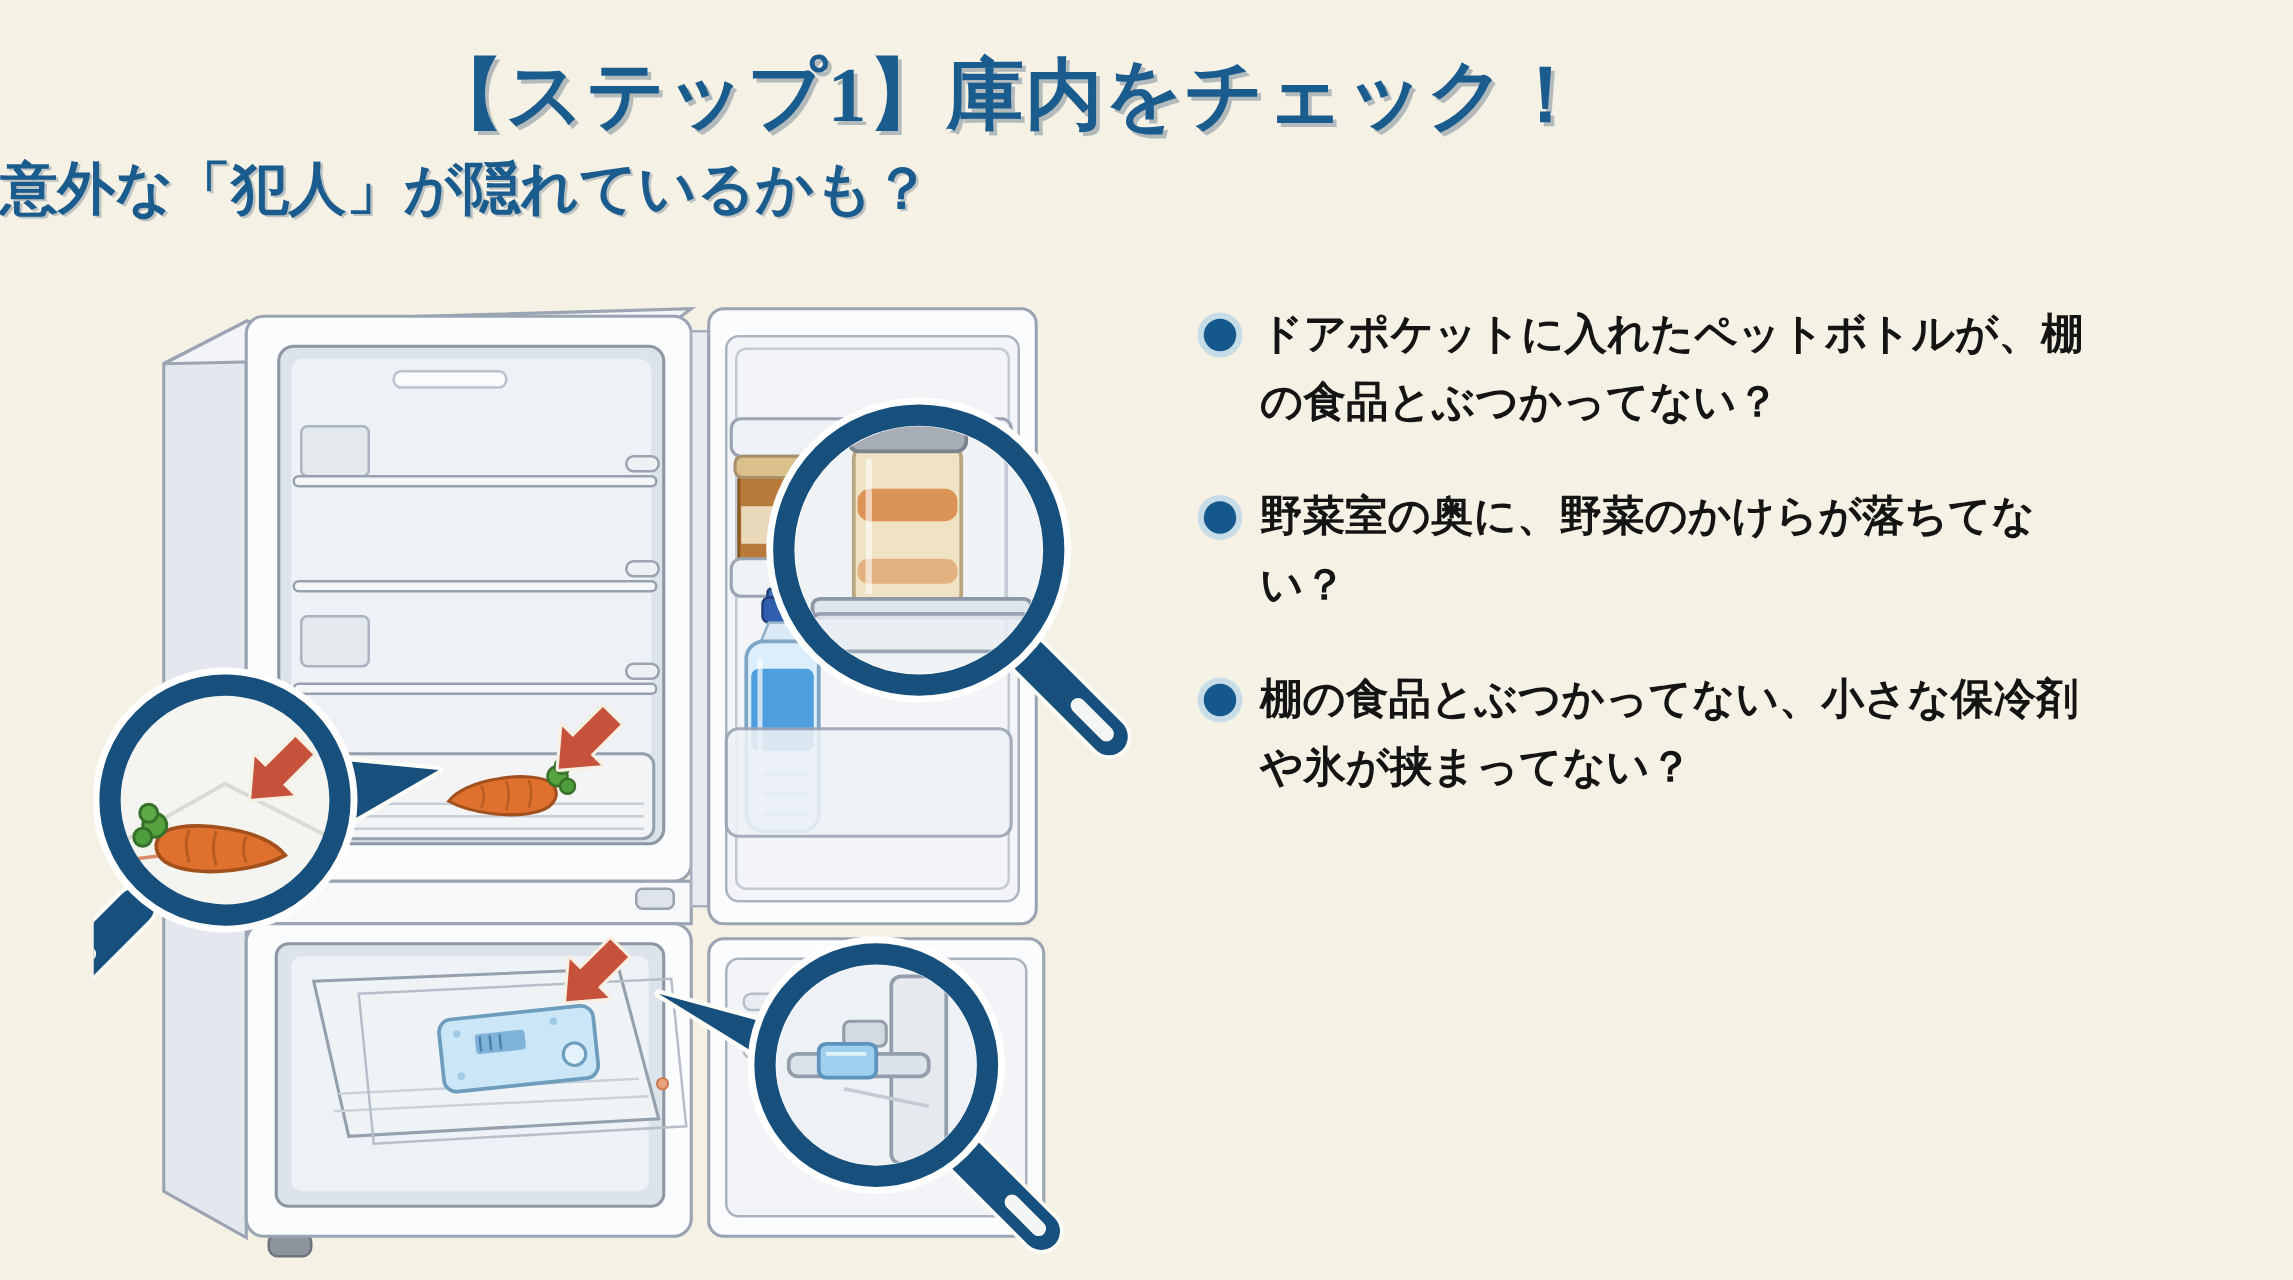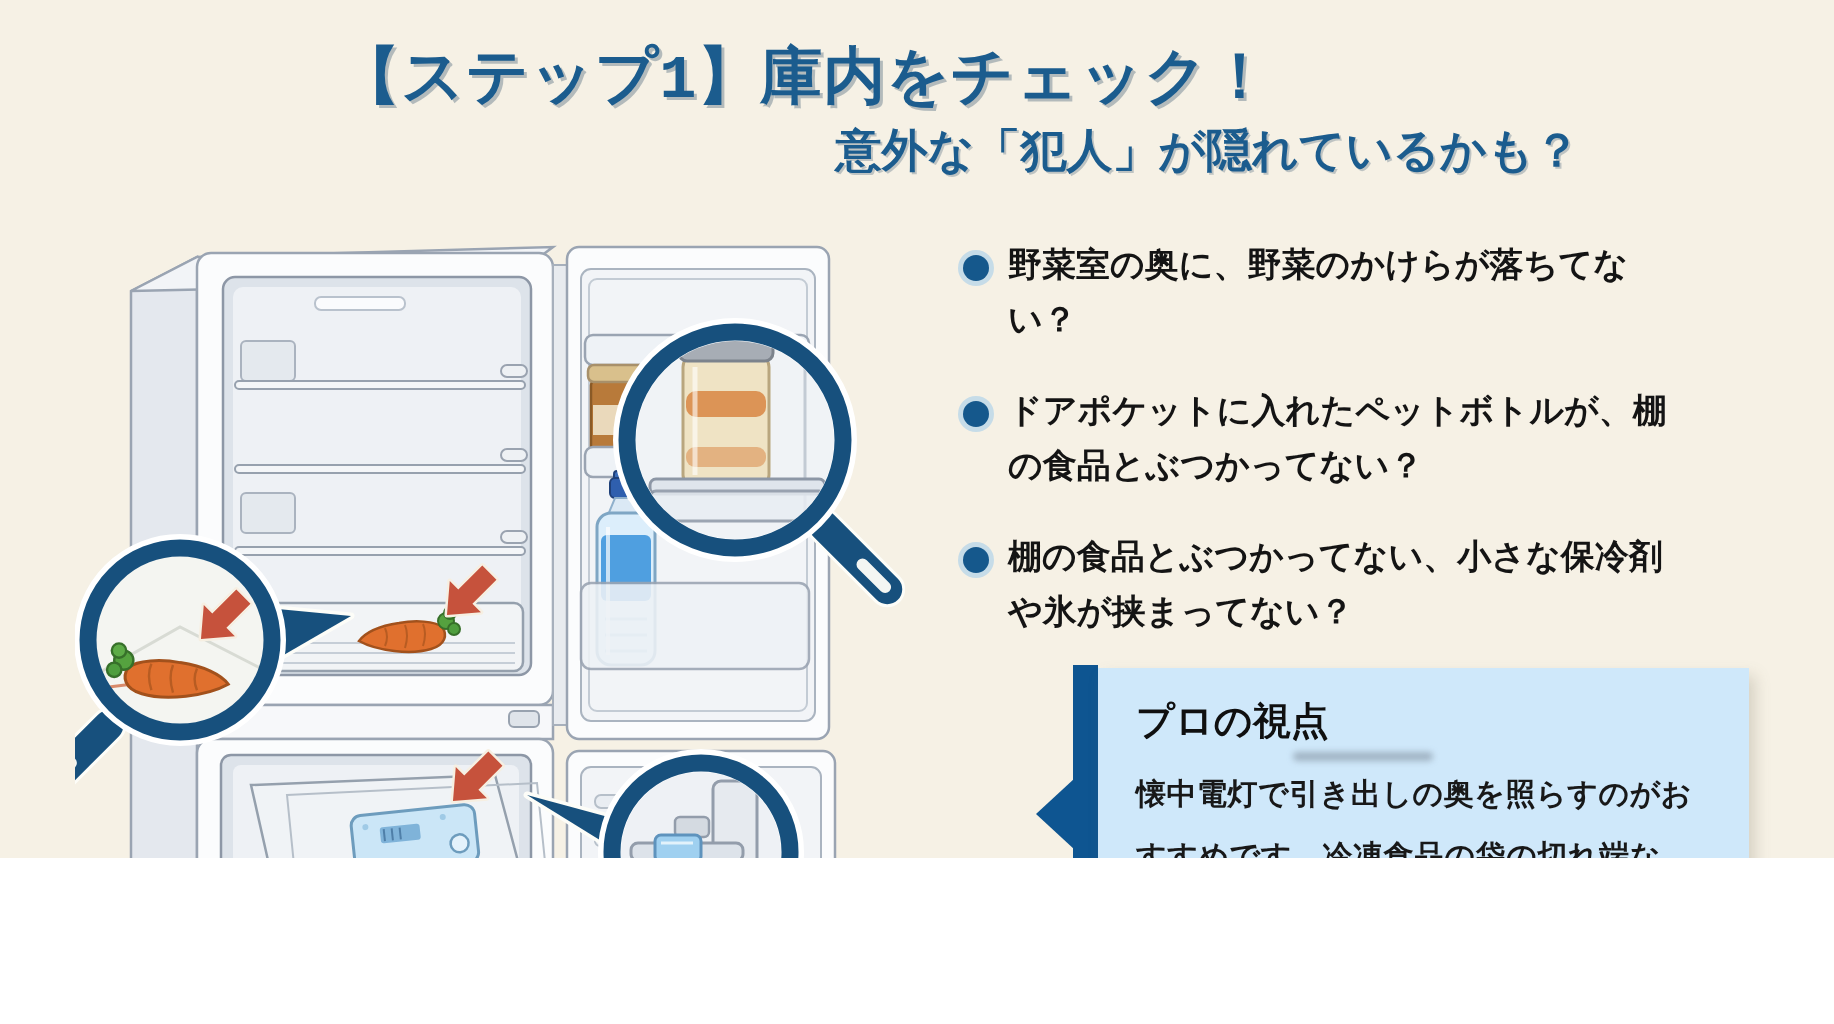--- a/index.html
+++ b/index.html
@@ -1,29 +1,29 @@
 <!DOCTYPE html>
 <html><head>
 <meta charset="utf-8">
 <style>
   html,body { margin:0; padding:0; }
   .stage {
-    position:relative; width:1834px; height:858px; overflow:hidden;
+    position:relative; width:1834px; height:1024px; overflow:hidden;
     background:#f6f1e5;
-    font-family:Liberation Mono, monospace;
+    font-family:Liberation Serif, serif;
   }
   
   .title {
     position:absolute; left:0; top:34px; width:1610px; text-align:center;
     font-size:62px; font-weight:bold; color:#1b5c8e; letter-spacing:1px;
     text-shadow:3px 3px 0 rgba(22,58,90,0.30);
     white-space:nowrap;
   }
   .subtitle {
-    position:absolute; left:0; top:120px; width:1580px; text-align:right;
+    position:absolute; left:0; top:120px; width:1580px; text-align:left;
     font-size:46px; font-weight:bold; color:#1b5c8e;
     text-shadow:2px 2px 0 rgba(22,58,90,0.25);
     white-space:nowrap;
   }
   
   .checklist {
     position:absolute; left:963px; top:240px; width:700px;
     list-style:none; margin:0; padding:0;
   }
   .checklist li {
@@ -245,35 +245,26 @@
         <line x1="586" y1="648" x2="618" y2="648" stroke="#e2f2fb" stroke-width="3"></line>
         <path d="M600,676 L668,690" stroke="#c3cbd4" stroke-width="3" fill="none"></path>
       </g>
       <circle cx="626" cy="657" r="89" fill="none" stroke="#17507d" stroke-width="17"></circle>
     </g>
   </svg>
 
   <ul class="checklist">
     <li>
       <span class="dot"></span>
-      <span>野菜室の奥に、野菜のかけらが落ちてない？</span>
+      <span>ドアポケットに入れたペットボトルが、棚の食品とぶつかってない？</span>
     </li>
     <li>
       <span class="dot"></span>
-      <span>ドアポケットに入れたペットボトルが、棚の食品とぶつかってない？</span>
+      <span>野菜室の奥に、野菜のかけらが落ちてない？</span>
     </li>
     <li>
       <span class="dot"></span>
       <span>棚の食品とぶつかってない、小さな保冷剤や氷が挟まってない？</span>
     </li>
   </ul>
 
-  <aside class="callout">
-    <div class="callout-tail"></div>
-    <div class="callout-bar"></div>
-    <div class="callout-box">
-      <h3 class="callout-heading">プロの視点</h3>
-      <div class="smudge"></div>
-      <p class="callout-body">懐中電灯で引き出しの奥を照らすのがおすすめです。冷凍食品の袋の切れ端など、見つけにくい犯人がよく見つかりますよ！</p>
-    </div>
-  </aside>
 
 </div>
 
 </body></html>

